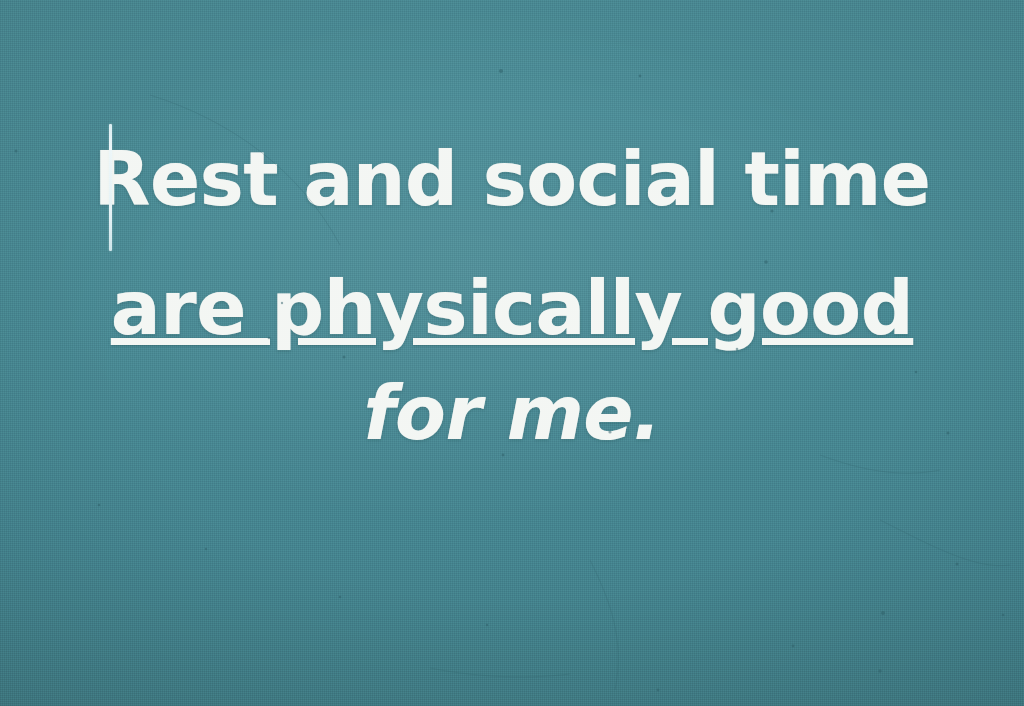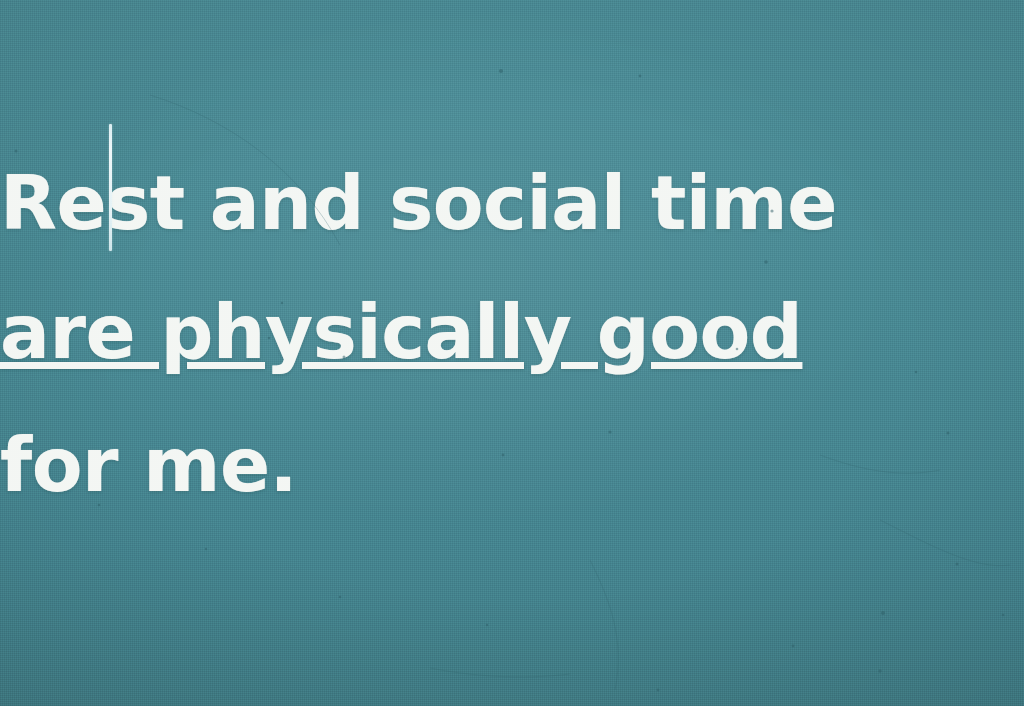--- a/index.html
+++ b/index.html
@@ -61,37 +61,36 @@
   .quote-block {
     position: absolute;
     left: 0;
     top: 0;
     width: 1024px;
   }
 
   .quote-line {
     position: absolute;
     width: 100%;
-    text-align: left;
+    text-align: center;
     color: #f4f7f4;
     font-family: "DejaVu Sans", sans-serif;
     font-weight: bold;
     font-size: 74px;
     letter-spacing: -0.5px;
     line-height: 1;
     white-space: nowrap;
     text-shadow:
       0 0 1px rgba(255,255,255,0.55),
       0 1px 3px rgba(20,60,66,0.28);
-    margin-top: 24px;
   }
 
   .quote-line.l1 { top: 142px; }
   .quote-line.l2 { top: 271px; text-decoration: underline; }
-  .quote-line.l3 { top: 404px; }
+  .quote-line.l3 { top: 376px; font-style: italic; }
 
   
   .caret {
     position: absolute;
     left: 109px;
     top: 124px;
     width: 3px;
     height: 127px;
     background: linear-gradient(180deg, #dbeef2 0%, #eef7f9 20%, #e6f3f6 70%, #cfe6eb 100%);
     z-index: 5;

